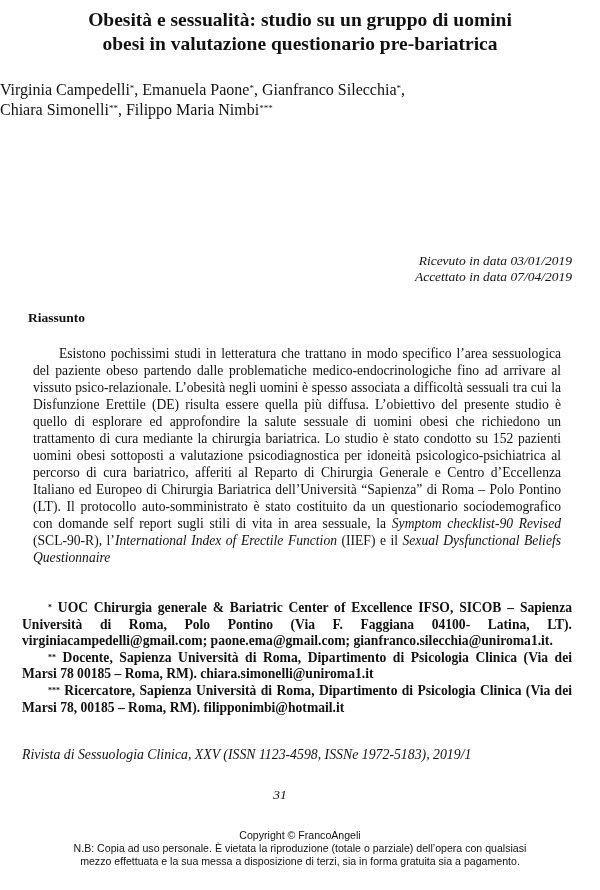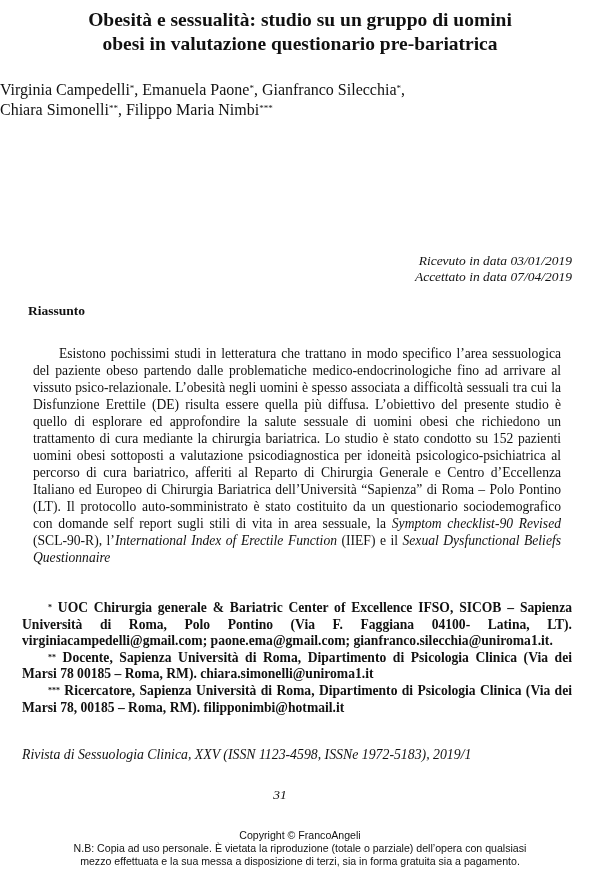--- a/index.html
+++ b/index.html
@@ -1,21 +1,21 @@
 <!DOCTYPE html>
 <html><head>
 <meta charset="utf-8">
 <style>
   html, body { margin: 0; padding: 0; background: #ffffff; }
   body { width: 600px; height: 890px; position: relative; overflow: hidden; color: #111; font-family: "Liberation Serif", serif; }
   .title { position: absolute; top: 8px; left: 0; width: 600px; text-align: center; font-weight: bold; font-size: 19.5px; line-height: 24px; }
   .authors { position: absolute; top: 80px; left: 0; width: 600px; text-align: left; font-size: 16px; line-height: 20px; }
   .authors sup { font-size: 9px; vertical-align: top; position: relative; top: -2px; }
   .dates { position: absolute; top: 253px; right: 28px; text-align: right; font-style: italic; font-size: 13.5px; line-height: 16px; }
-  .section-head { position: absolute; top: 303px; left: 28px; font-weight: bold; font-size: 13.5px; }
+  .section-head { position: absolute; top: 310px; left: 28px; font-weight: bold; font-size: 13.5px; }
   .abstract { position: absolute; top: 334px; left: 22px; width: 550px; font-size: 13.6px; line-height: 17px; text-align: justify; }
   .abstract p { margin: 11px; text-indent: 26px; }
   .footnotes { position: absolute; top: 600px; left: 22px; width: 550px; font-size: 13.6px; line-height: 16.6px; text-align: justify; }
   .footnotes p { margin: 0; text-indent: 26px; font-weight: bold; }
   .footnotes sup { font-size: 8px; vertical-align: top; }
   .journal { position: absolute; top: 747px; left: 22px; width: 560px; font-style: italic; font-size: 13.8px; }
   .pagenum { position: absolute; top: 787px; left: 0; width: 560px; text-align: center; font-style: italic; font-size: 13.5px; }
   .copyright { position: absolute; top: 829px; left: 0; width: 600px; text-align: center; font-family: "Liberation Sans", sans-serif; font-size: 10.6px; line-height: 13px; }
 </style>
 </head>

